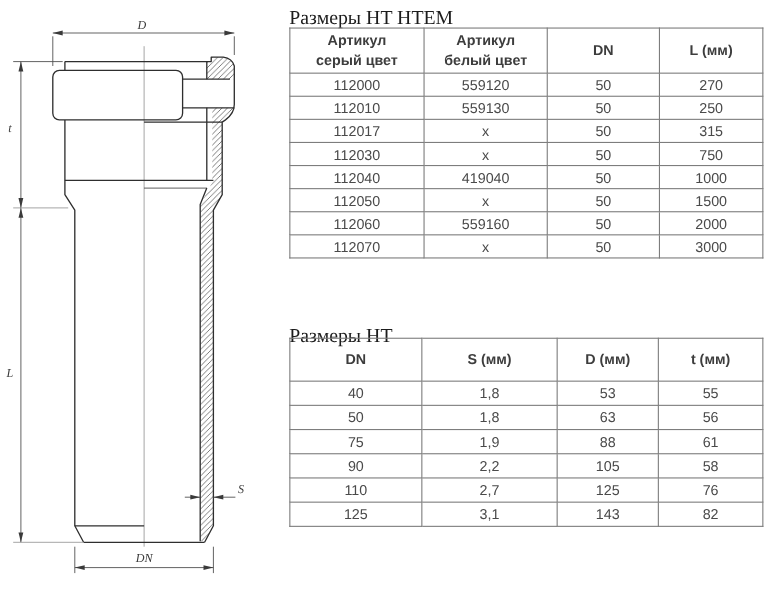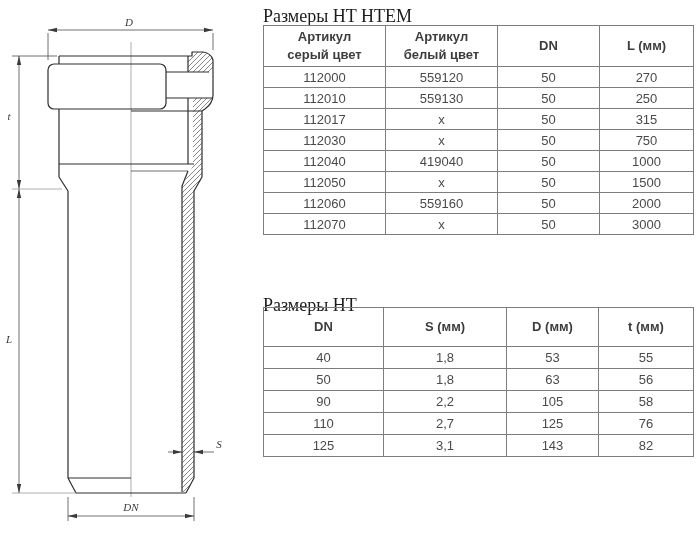--- a/index.html
+++ b/index.html
@@ -203,20 +203,26 @@
             <td>53</td>
             <td>55</td>
           </tr>
           <tr>
             <td>50</td>
             <td>1,8</td>
             <td>63</td>
             <td>56</td>
           </tr>
           <tr>
+            <td>75</td>
+            <td>1,9</td>
+            <td>88</td>
+            <td>61</td>
+          </tr>
+          <tr>
             <td>90</td>
             <td>2,2</td>
             <td>105</td>
             <td>58</td>
           </tr>
           <tr>
             <td>110</td>
             <td>2,7</td>
             <td>125</td>
             <td>76</td>

